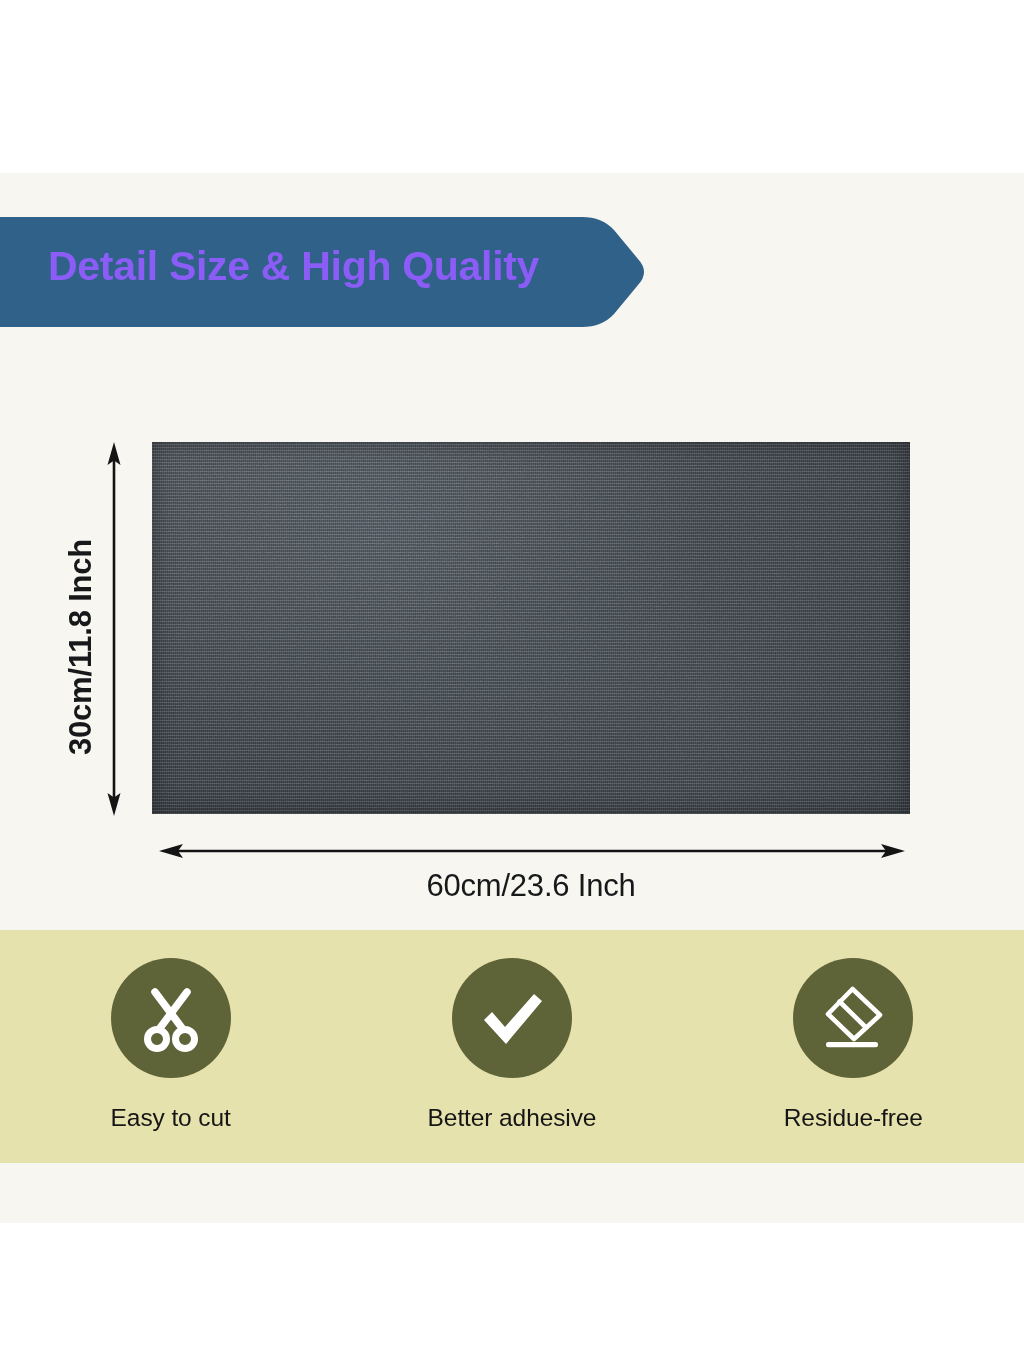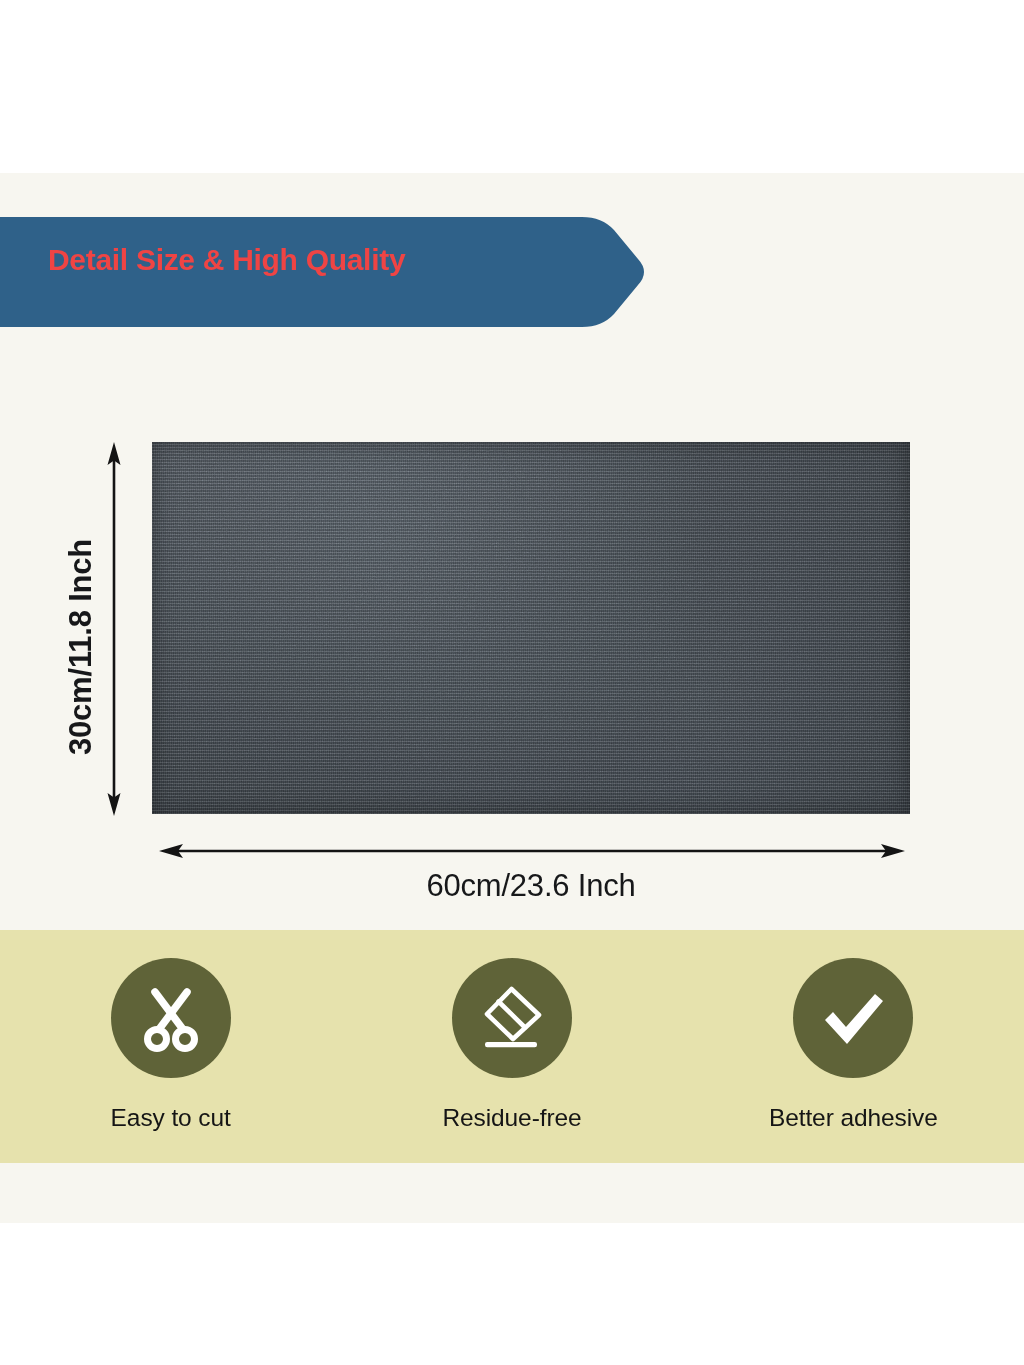--- a/index.html
+++ b/index.html
@@ -53,23 +53,23 @@
     left: -10px;
     top: 217px;
     width: 660px;
     height: 110px;
   }
   .banner svg { display: block; }
   .banner-label {
     position: absolute;
     left: 48px;
     top: 243px;
-    font-size: 30px;
+    font-size: 41px;
     font-weight: bold;
-    color: #ef4444;
+    color: #8b5cf6;
     letter-spacing: -0.3px;
     white-space: nowrap;
   }
 
   
   .mat {
     position: absolute;
     left: 152px;
     top: 442px;
     width: 758px;
@@ -236,37 +236,37 @@
           <circle cx="50" cy="57" r="9.5" fill="none" stroke="#ffffff" stroke-width="7"></circle>
         </svg>
       </span>
     </div>
     <div class="feature-label">Easy to cut</div>
   </div>
 
   <div class="feature">
     <div class="feature-circle">
       <span>
+        <svg width="72" height="72" viewBox="0 0 72 72" aria-hidden="true">
+          <path d="M8,38 L16,30 L29,45 L58,12 L66,19 L30,62 Z" fill="#ffffff"></path>
+        </svg>
+      </span>
+    </div>
+    <div class="feature-label">Better adhesive</div>
+  </div>
+
+  <div class="feature">
+    <div class="feature-circle">
+      <span>
         <svg width="74" height="74" viewBox="0 0 74 74" aria-hidden="true">
           <g fill="none" stroke="#ffffff" stroke-width="4.6" stroke-linejoin="round" stroke-linecap="round">
             <path d="M36.5,8 L64,34 L38,58 L12,33 Z"></path>
             <path d="M23.5,20.5 L50,46.5"></path>
           </g>
           <rect x="10" y="61" width="52" height="5.2" rx="2.2" fill="#ffffff"></rect>
         </svg>
       </span>
     </div>
     <div class="feature-label">Residue-free</div>
   </div>
 
-  <div class="feature">
-    <div class="feature-circle">
-      <span>
-        <svg width="72" height="72" viewBox="0 0 72 72" aria-hidden="true">
-          <path d="M8,38 L16,30 L29,45 L58,12 L66,19 L30,62 Z" fill="#ffffff"></path>
-        </svg>
-      </span>
-    </div>
-    <div class="feature-label">Better adhesive</div>
-  </div>
-
 
 </div>
 
 </body></html>

